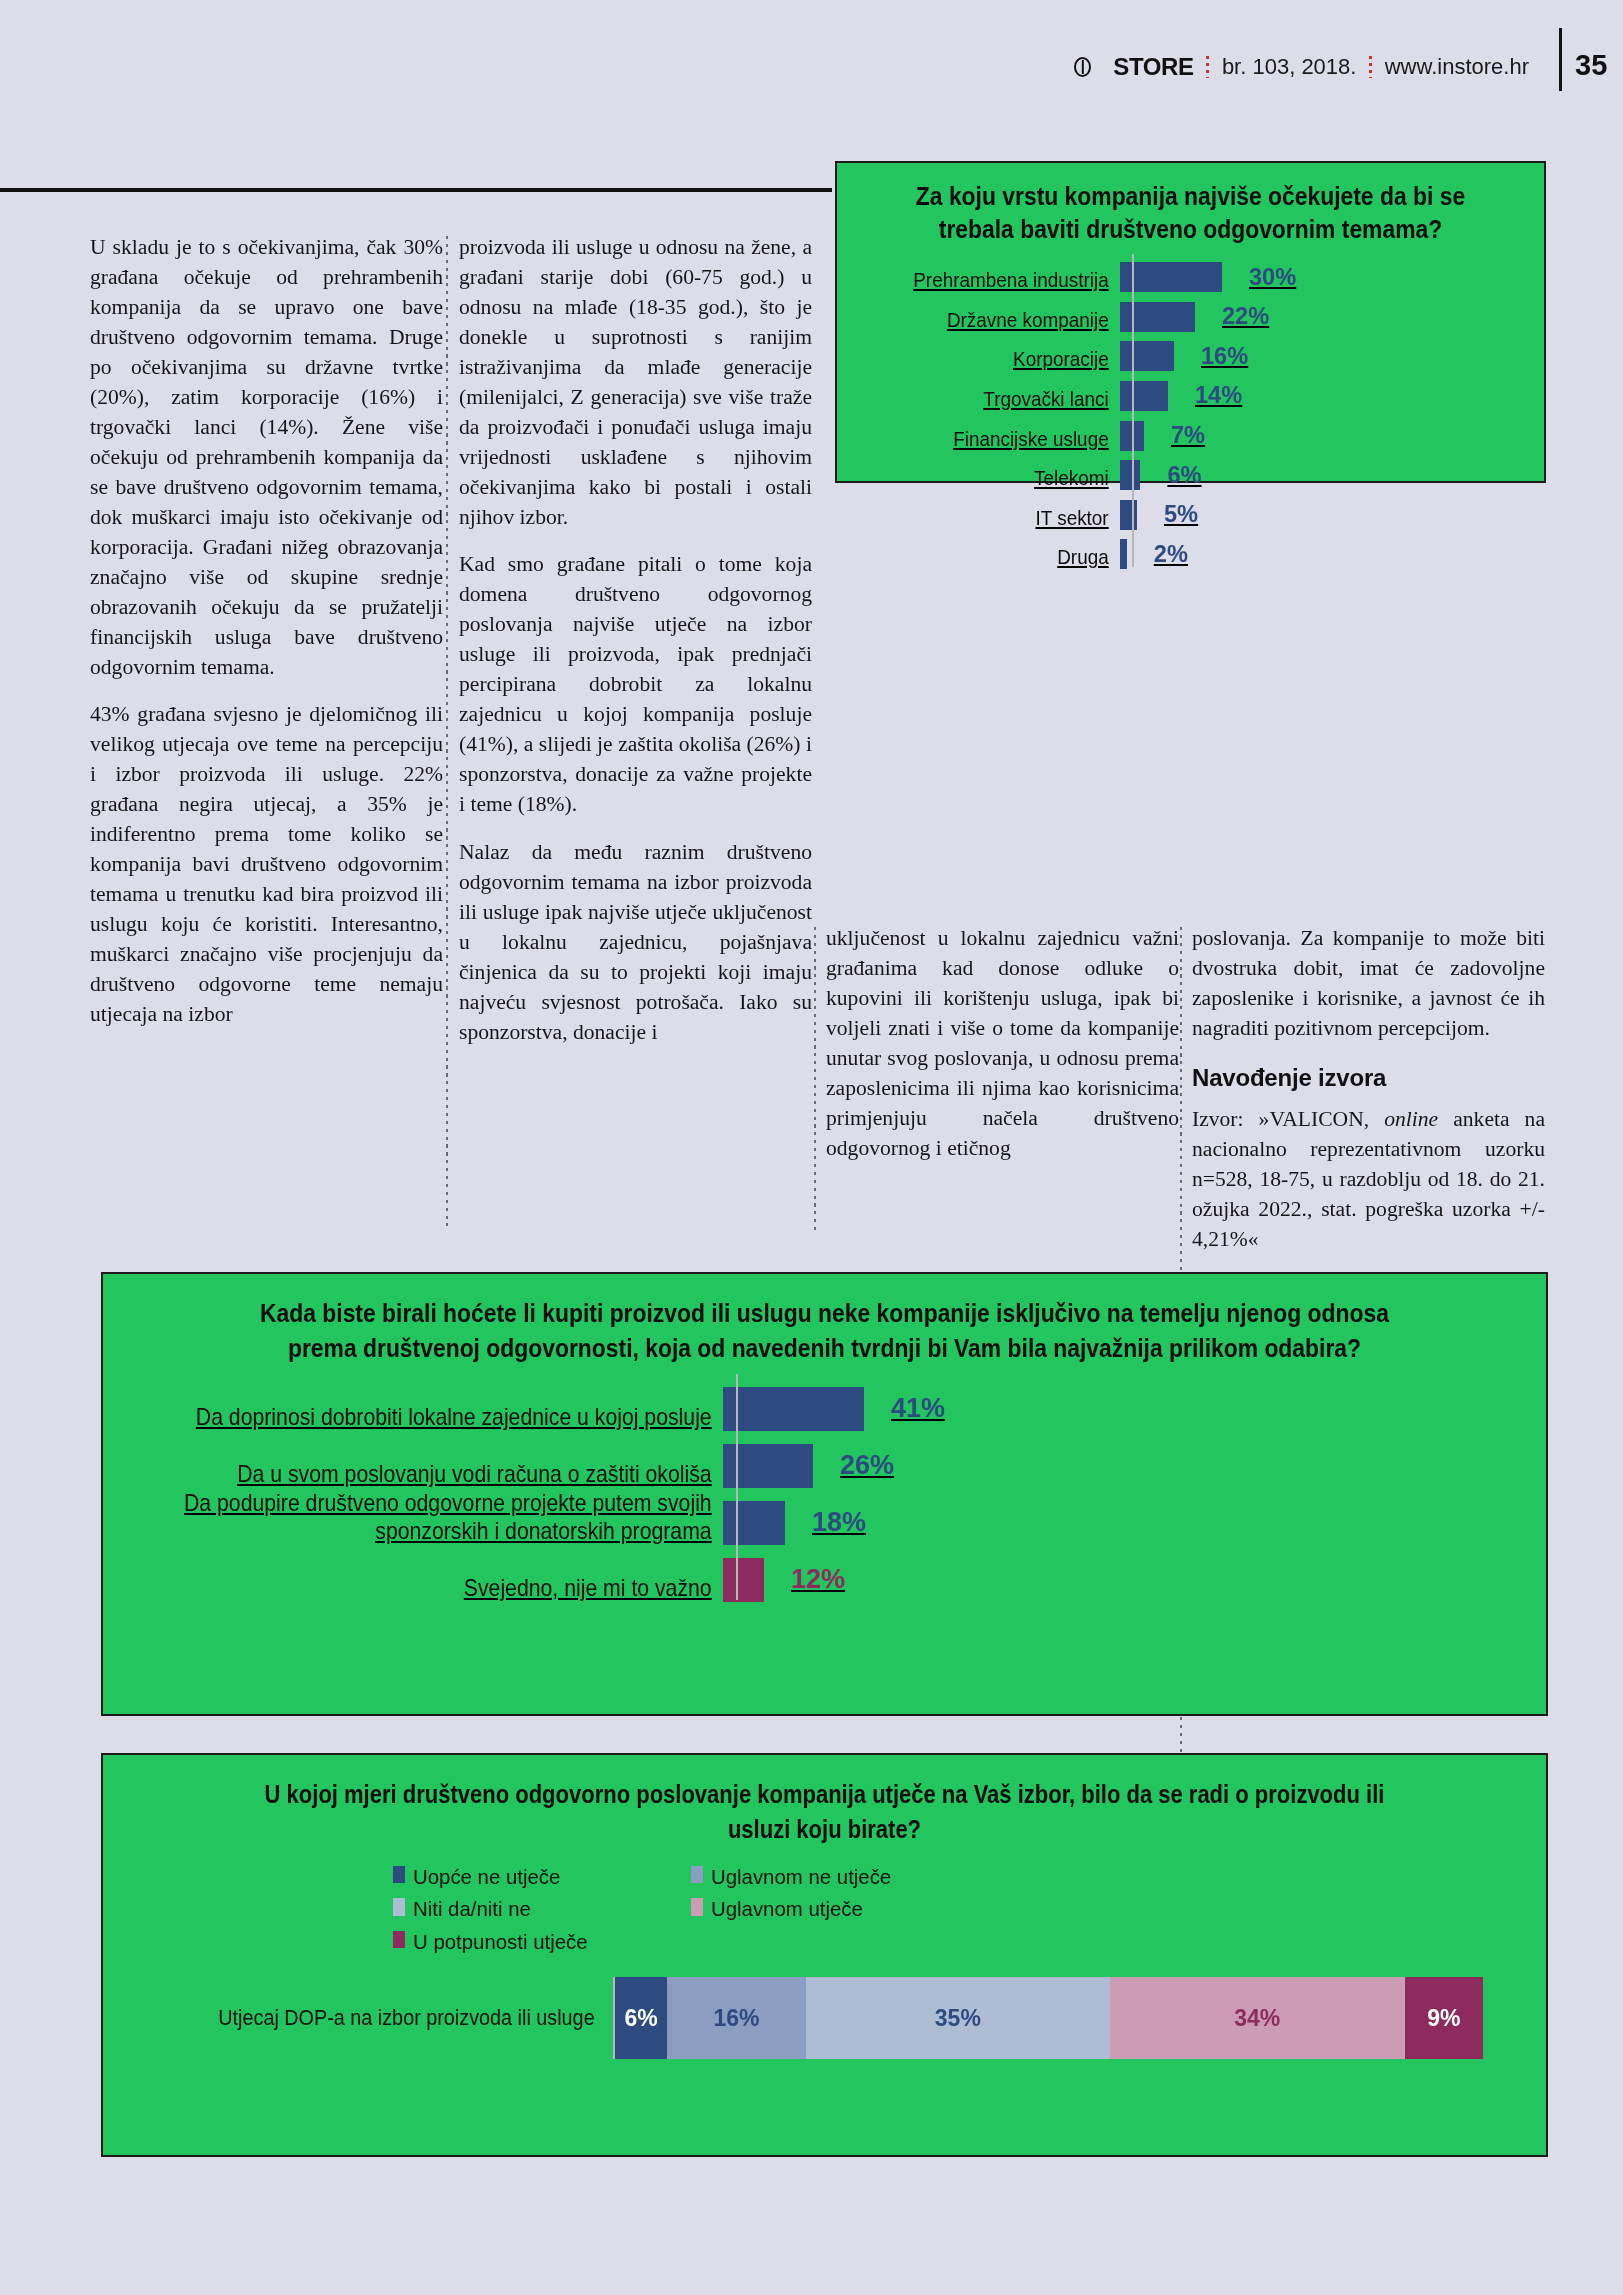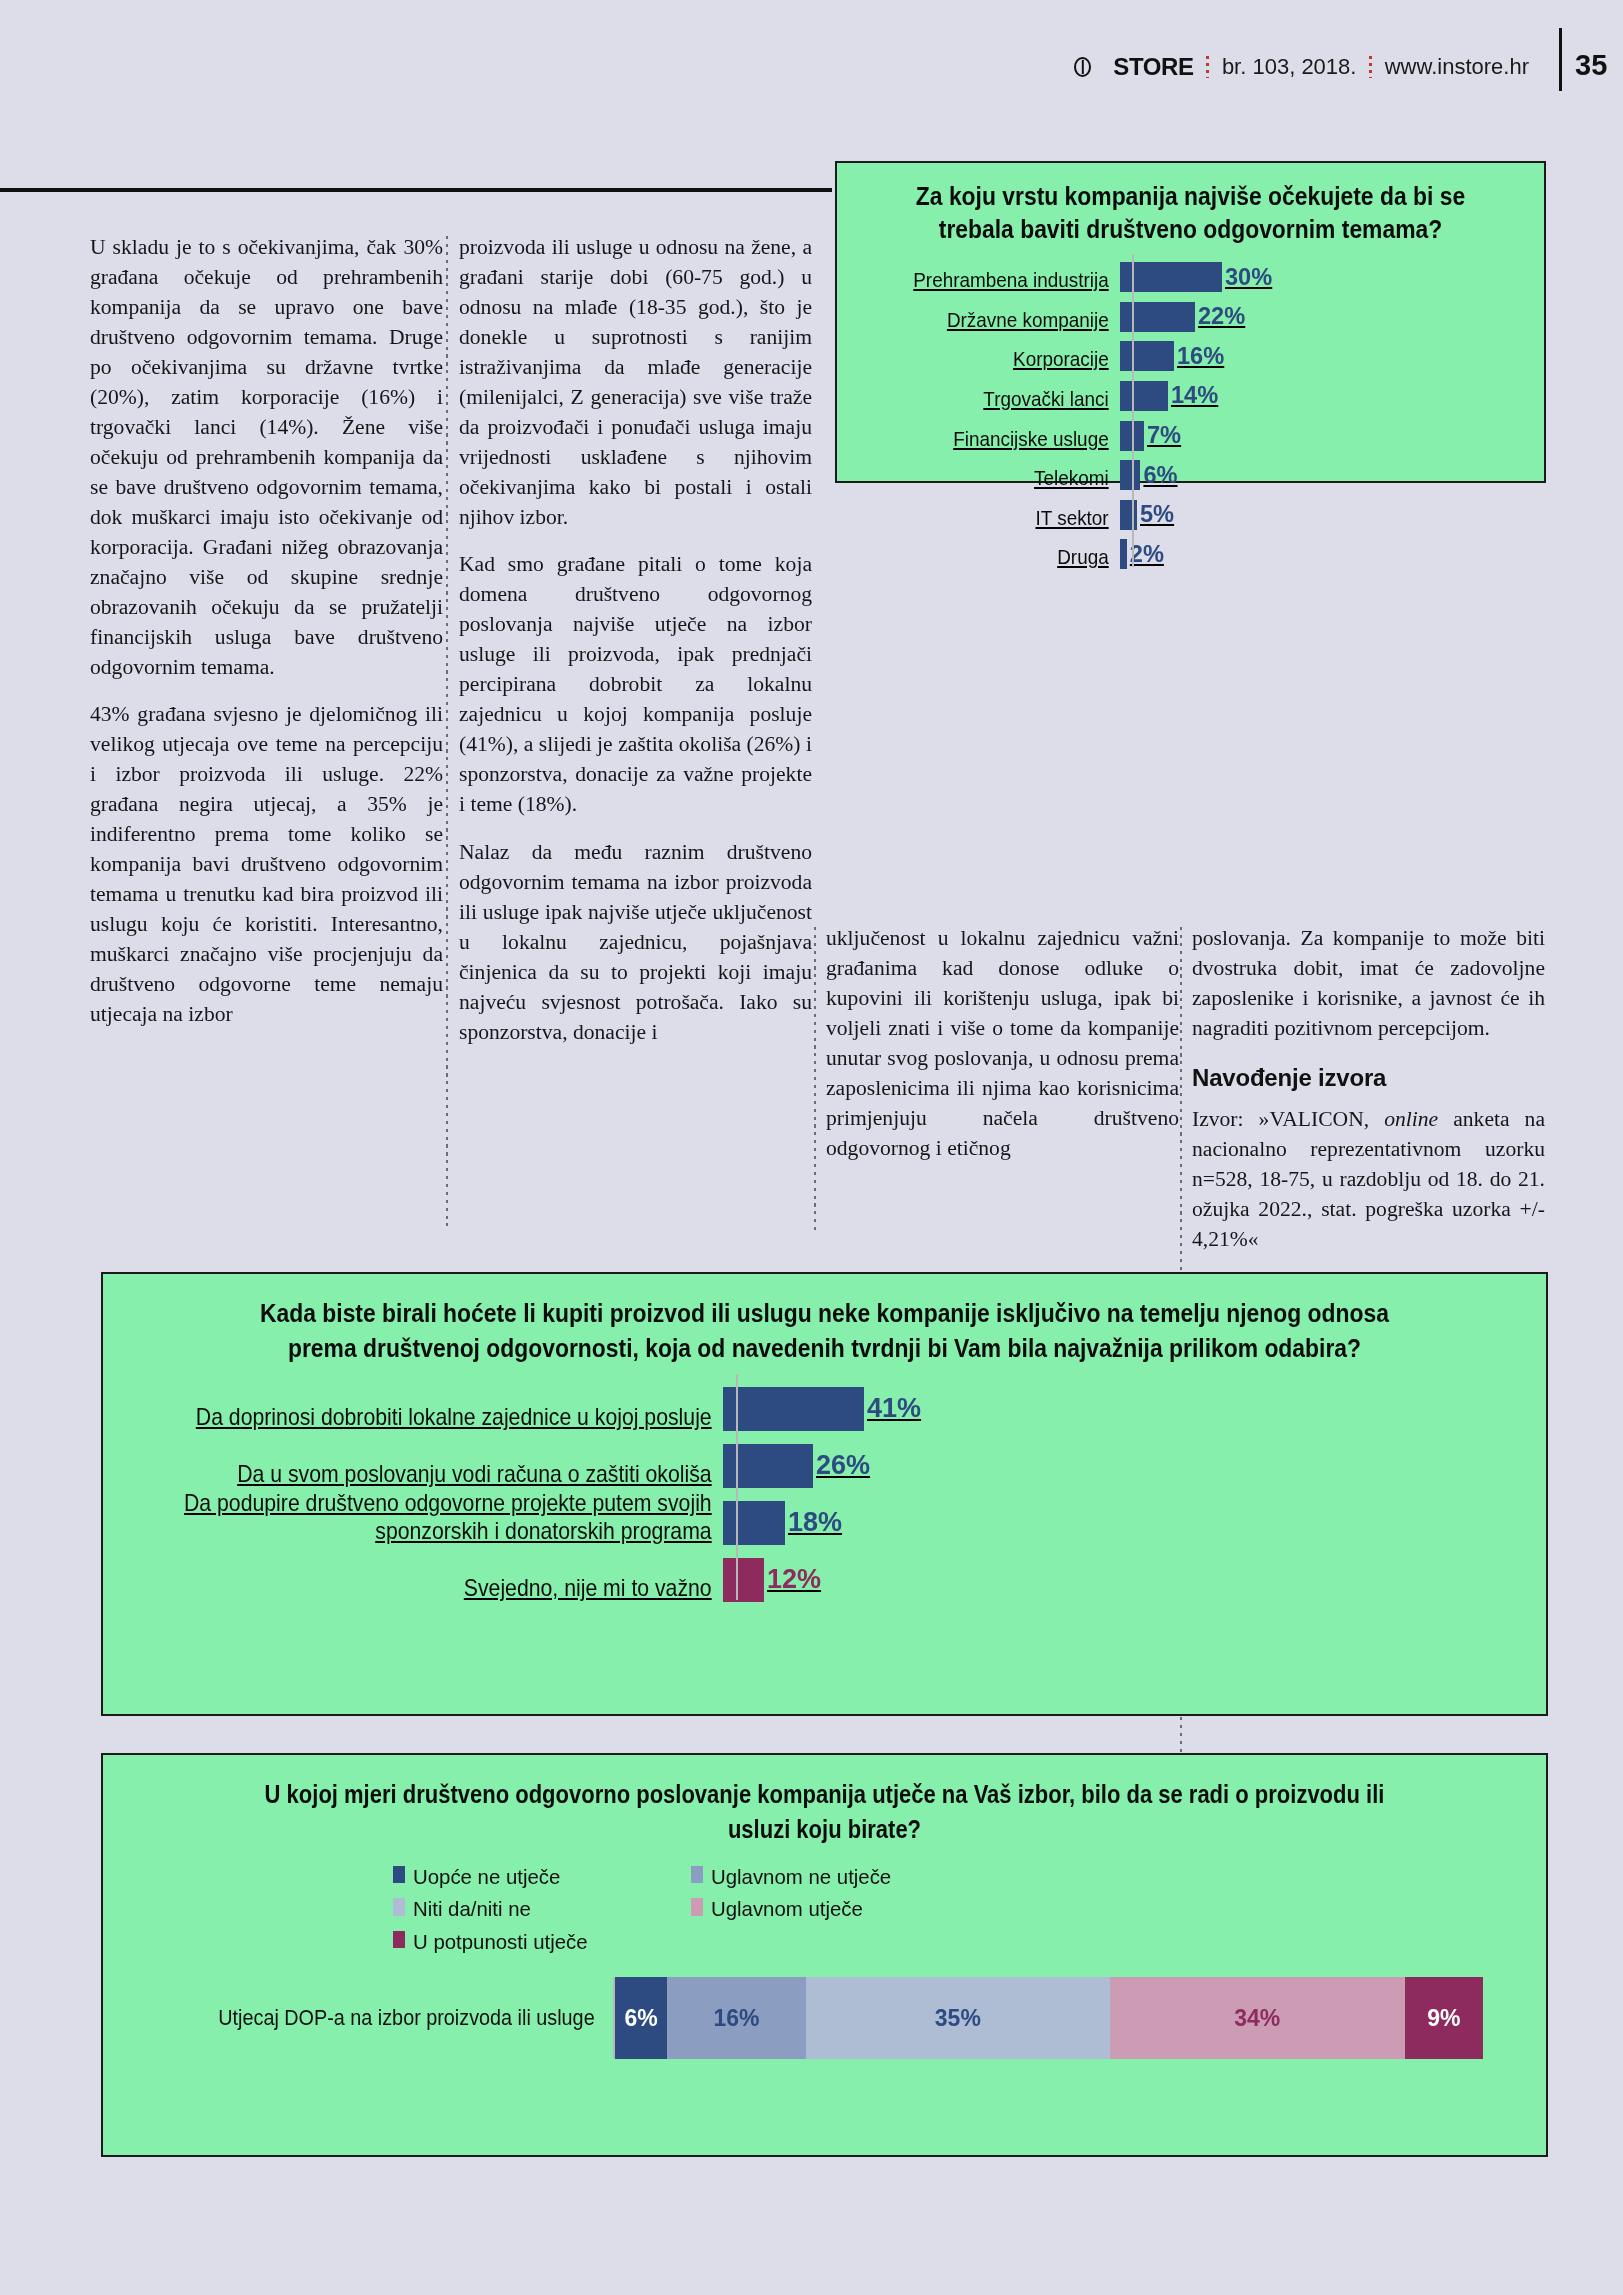--- a/index.html
+++ b/index.html
@@ -81,21 +81,21 @@
   }
   .end-mark {
     display: inline-block; width: 15.7px; height: 15.7px;
     background: #2c4a7c; vertical-align: baseline;
     float: right; margin-top: 11px;
   }
   .ital { font-style: italic; }
 
   
   .chart-card {
-    position: absolute; background: #86efac;
+    position: absolute; background: #22c55e;
     border: 2.4px solid #1b1b1b;
   }
   #chart1-card { left: 835px; top: 161px; width: 711px; height: 322px; }
   #chart2-card { left: 101px; top: 1272px; width: 1447px; height: 444px; }
   #chart3-card { left: 101px; top: 1753px; width: 1447px; height: 404px; }
 
   .chart-title {
     font-family: "Liberation Sans Narrow", "Liberation Sans", sans-serif;
     font-weight: bold; color: #0d0d0d; text-align: center;
     transform: scaleX(0.88); transform-origin: center top;
@@ -109,21 +109,21 @@
   .hbar-row { display: flex; align-items: flex-end; position: relative; text-decoration: underline; }
   .hbar-label {
     text-align: right; font-family: "Liberation Sans Narrow","Liberation Sans",sans-serif;
     color: #0d0d0d; padding-right: 12.6px;
     transform: scaleX(0.9); transform-origin: right center;
   }
   .hbar-track { position: relative; flex: 1; display: flex; align-items: center; }
   .hbar-fill { background: #2d4b80; height: 100%; }
   .hbar-val {
     font-family: "Liberation Sans", sans-serif; font-weight: bold;
-    color: #2d4b80; padding-left: 3px; white-space: nowrap;
+    color: #2d4b80; padding-left: 27px; white-space: nowrap;
   }
   .axis-line { position: absolute; background: #b8b8b8; width: 1.6px; }
 
   #chart1-plot .hbar-label { width: 283px; font-size: 21px; }
   #chart1-plot .hbar-row { height: 38px; margin-bottom: 1.6px; }
   #chart1-plot .hbar-val { font-size: 23.6px; }
   #chart1-plot .hbar-fill { height: 30px; }
 
   #chart2-plot .hbar-label { width: 620px; font-size: 23.6px; line-height: 28px; }
   #chart2-plot .hbar-row { height: 57px; }

